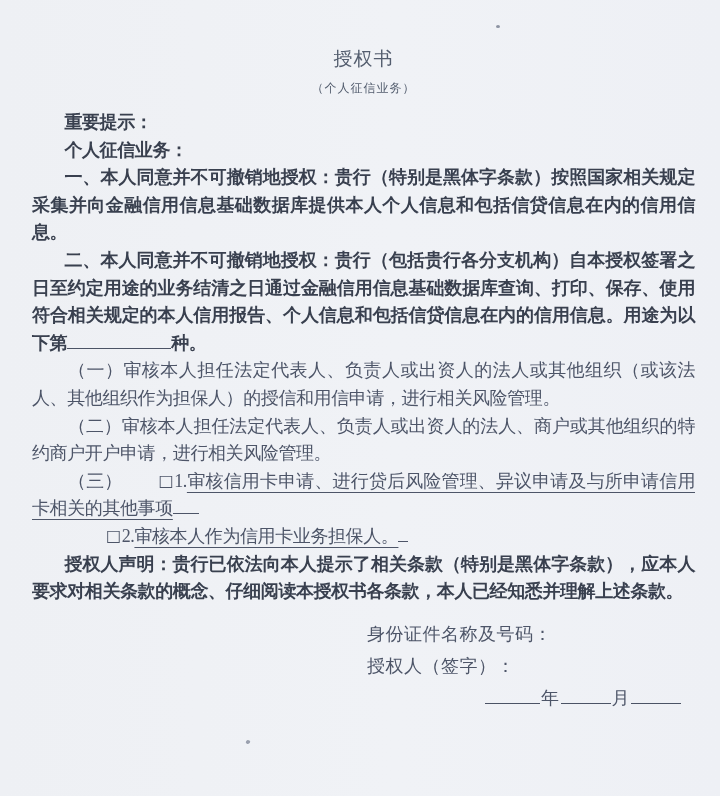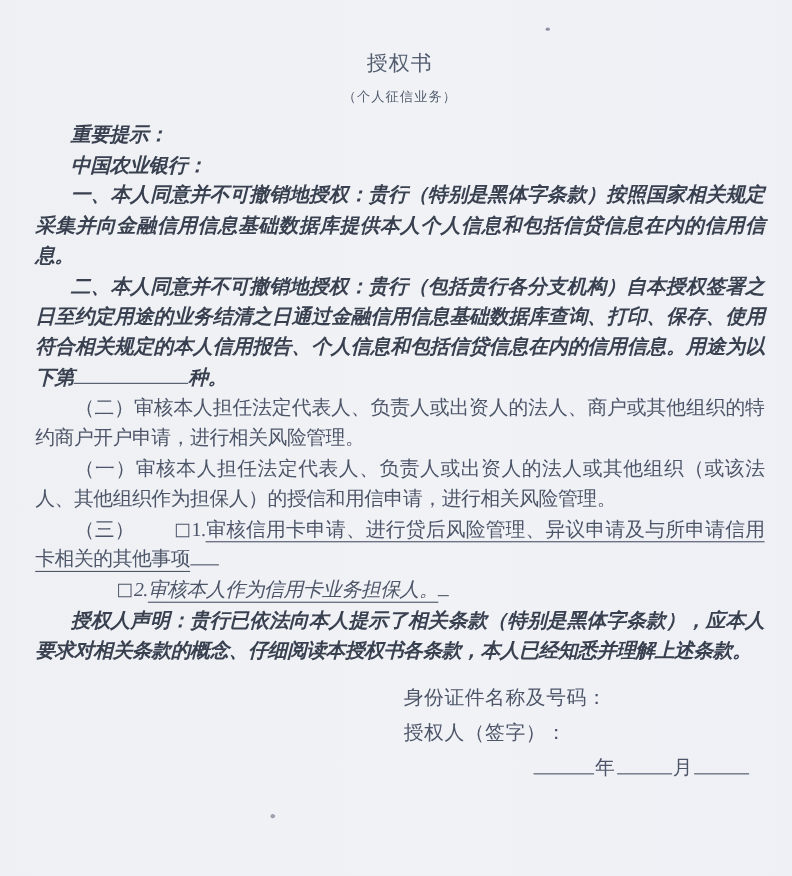--- a/index.html
+++ b/index.html
@@ -13,33 +13,33 @@
     background:linear-gradient(90deg,#eef0f4 0%,#f0f2f6 55%,#eef0f5 100%);
     box-sizing:border-box;
     padding:44px 25px 0 32px;
     color:#4d5568;
     font-size:18px;line-height:27.6px;letter-spacing:-0.4px;
   }
   .center{text-align:center;letter-spacing:1px;}
   .doc-title{font-size:19px;color:#535d6e;line-height:30px;}
   .doc-subtitle{font-size:12px;color:#535d6e;line-height:29px;margin-bottom:6px;}
   p{margin:0;text-align:justify;}
-  .ind{text-indent:1.8em;font-style:italic;}
+  .ind{text-indent:1.8em;}
   .ind2{text-indent:2em;}
   .bold{font-weight:bold;color:#39404f;}
   .u{text-decoration:underline;text-underline-offset:4.5px;text-decoration-thickness:1.3px;}
   .u-tail{display:inline-block;width:26px;border-bottom:1.3px solid #4d5568;height:14px;}
   .u-tail.small{width:10px;}
   .checkbox{
     font-family:"DejaVu Sans",sans-serif;
     font-size:16px;display:inline-block;
     transform:translateY(-1px);
     margin:0 1px 0 0;
   }
-  .opt2{padding-left:74px;font-style:italic;}
+  .opt2{padding-left:74px;}
   .blank{
     display:inline-block;height:5px;
     border-bottom:1.6px solid #4b5365;
   }
   .blank.purpose{width:104px;}
   .blank.date{width:55px;margin:0 1px;}
   .blank.date.mid{width:50px;}
   .sig-block{margin-top:12px;margin-left:335px;line-height:32px;letter-spacing:0.5px;}
   .date-row{padding-left:117px;letter-spacing:0.5px;}
   .artifact{position:absolute;border-radius:50%;background:#8d93a2;}
@@ -48,28 +48,28 @@
 </style>
 </head>
 <body>
 
 <div class="page">
 
   <div class="center doc-title">授权书</div>
   <div class="center doc-subtitle">（个人征信业务）</div>
 
   <p class="ind bold">重要提示：</p>
-  <p class="ind bold">中国农业银行：</p>
+  <p class="ind bold">个人征信业务：</p>
 
   <p class="ind bold">一、本人同意并不可撤销地授权：贵行（特别是黑体字条款）按照国家相关规定采集并向金融信用信息基础数据库提供本人个人信息和包括信贷信息在内的信用信息。</p>
 
   <p class="ind bold"><span>二、本人同意并不可撤销地授权：贵行（包括贵行各分支机构）自本授权签署之日至约定用途的业务结清之日通过金融信用信息基础数据库查询、打印、保存、使用符合相关规定的本人信用报告、个人信息和包括信贷信息在内的信用信息。用途为以下第</span><span class="blank purpose"></span><span>种。</span></p>
 
+  <p class="ind2">（一）审核本人担任法定代表人、负责人或出资人的法人或其他组织（或该法人、其他组织作为担保人）的授信和用信申请，进行相关风险管理。</p>
   <p class="ind2">（二）审核本人担任法定代表人、负责人或出资人的法人、商户或其他组织的特约商户开户申请，进行相关风险管理。</p>
-  <p class="ind2">（一）审核本人担任法定代表人、负责人或出资人的法人或其他组织（或该法人、其他组织作为担保人）的授信和用信申请，进行相关风险管理。</p>
 
   <p class="ind2"><span>（三）</span><span class="checkbox">□</span><span>1.</span><span class="u">审核信用卡申请、进行贷后风险管理、异议申请及与所申请信用卡相关的其他事项</span><span class="u-tail"></span></p>
 
   <p class="opt2"><span class="checkbox">□</span><span>2.</span><span class="u">审核本人作为信用卡业务担保人。</span><span class="u-tail small"></span></p>
 
   <p class="ind bold">授权人声明：贵行已依法向本人提示了相关条款（特别是黑体字条款），应本人要求对相关条款的概念、仔细阅读本授权书各条款，本人已经知悉并理解上述条款。</p>
 
   <div class="sig-block">
     <div>身份证件名称及号码：</div>
     <div>授权人（签字）：</div>

